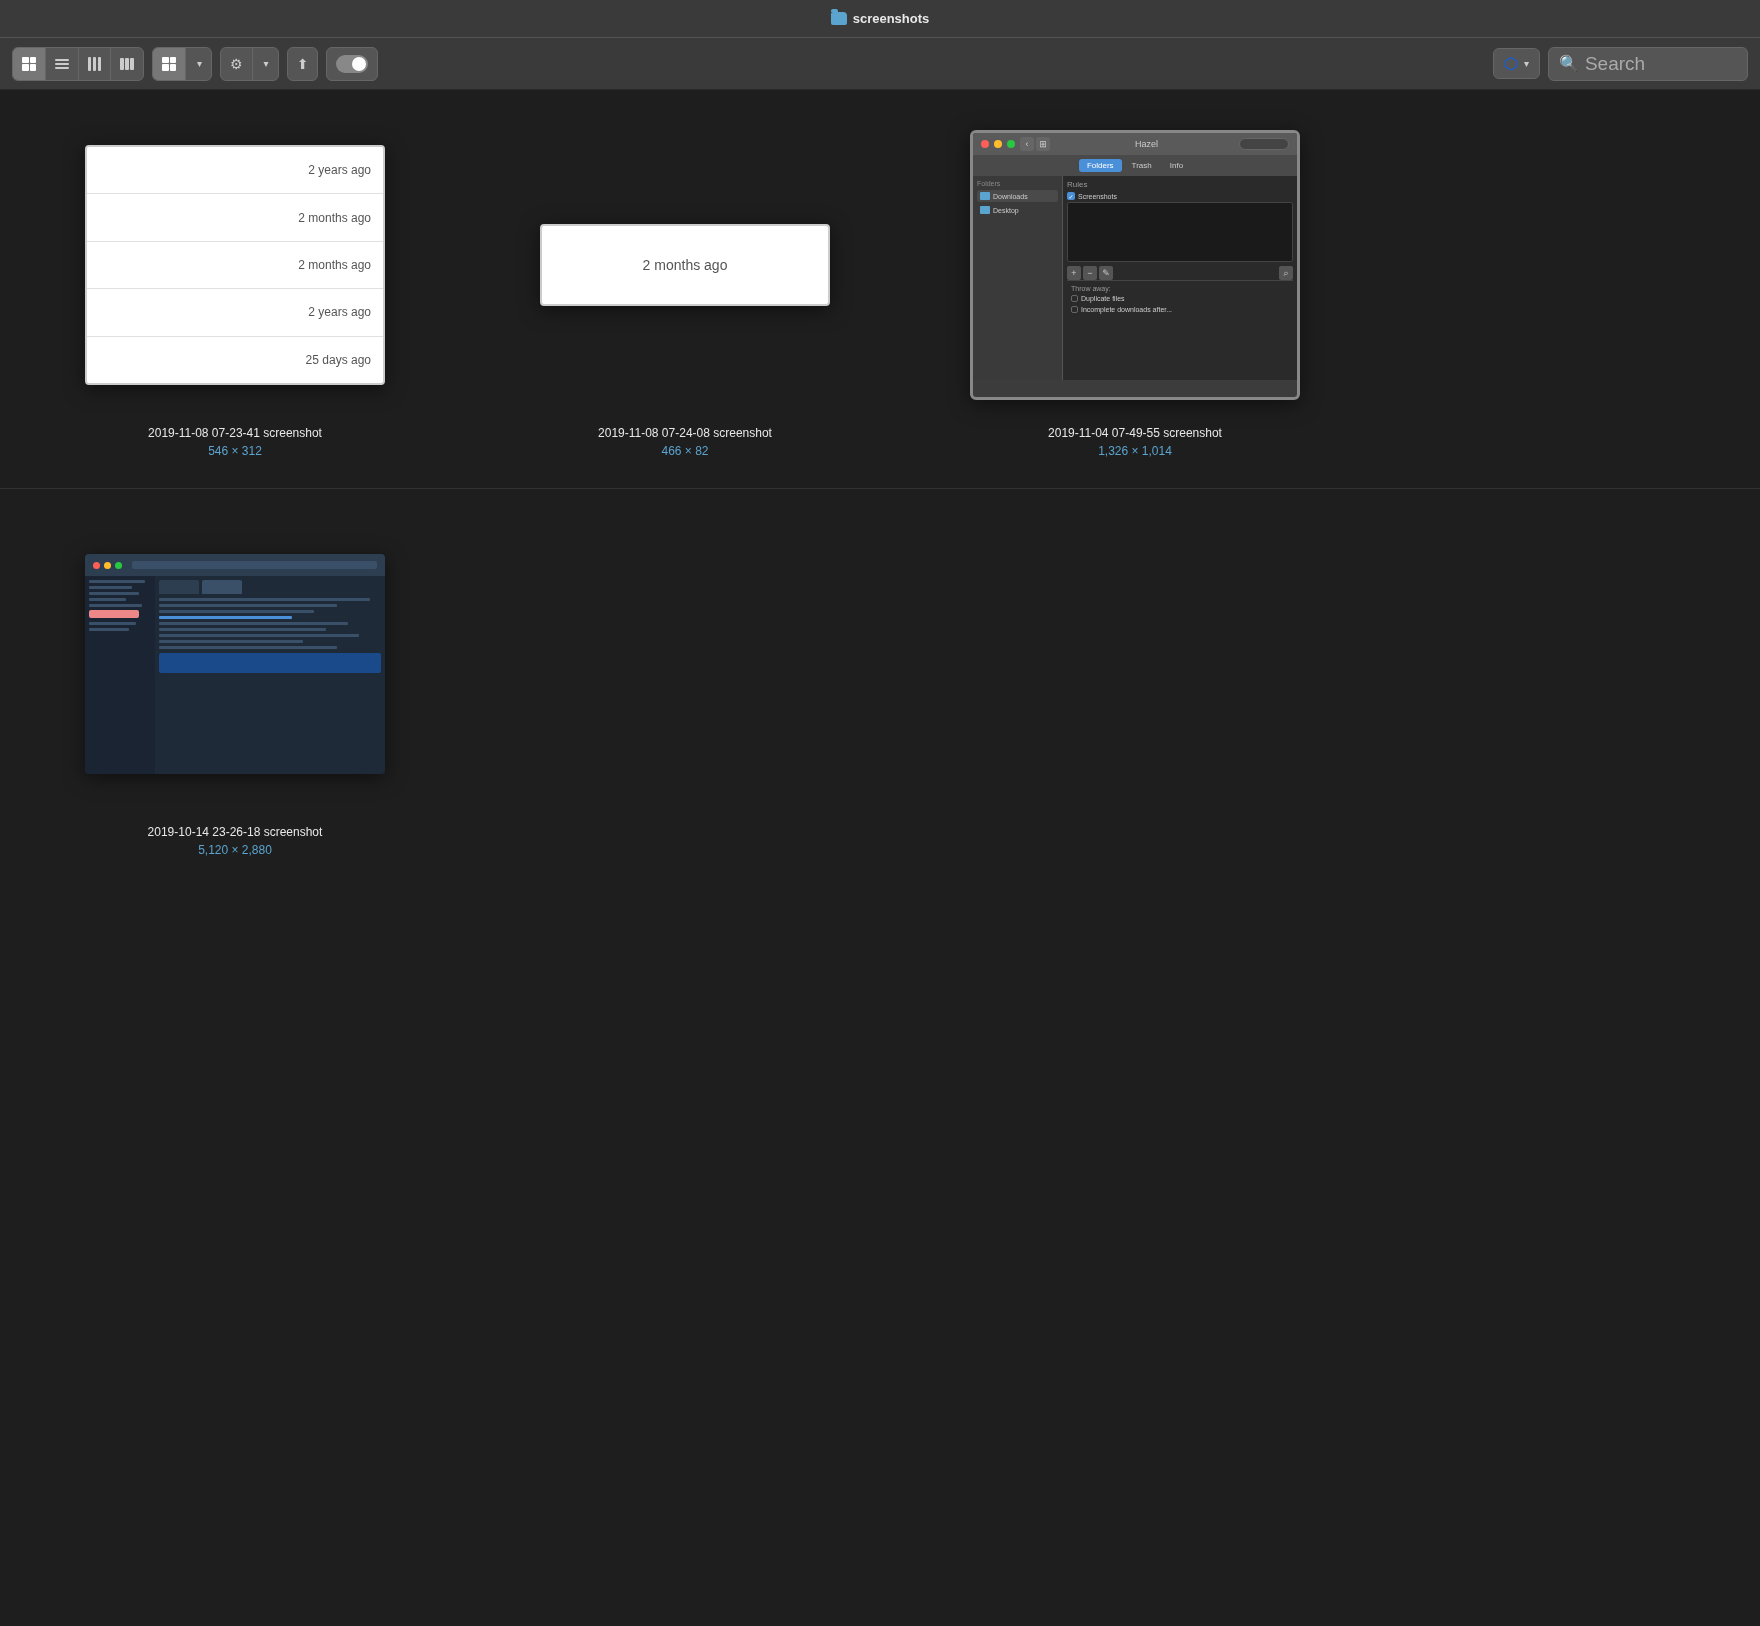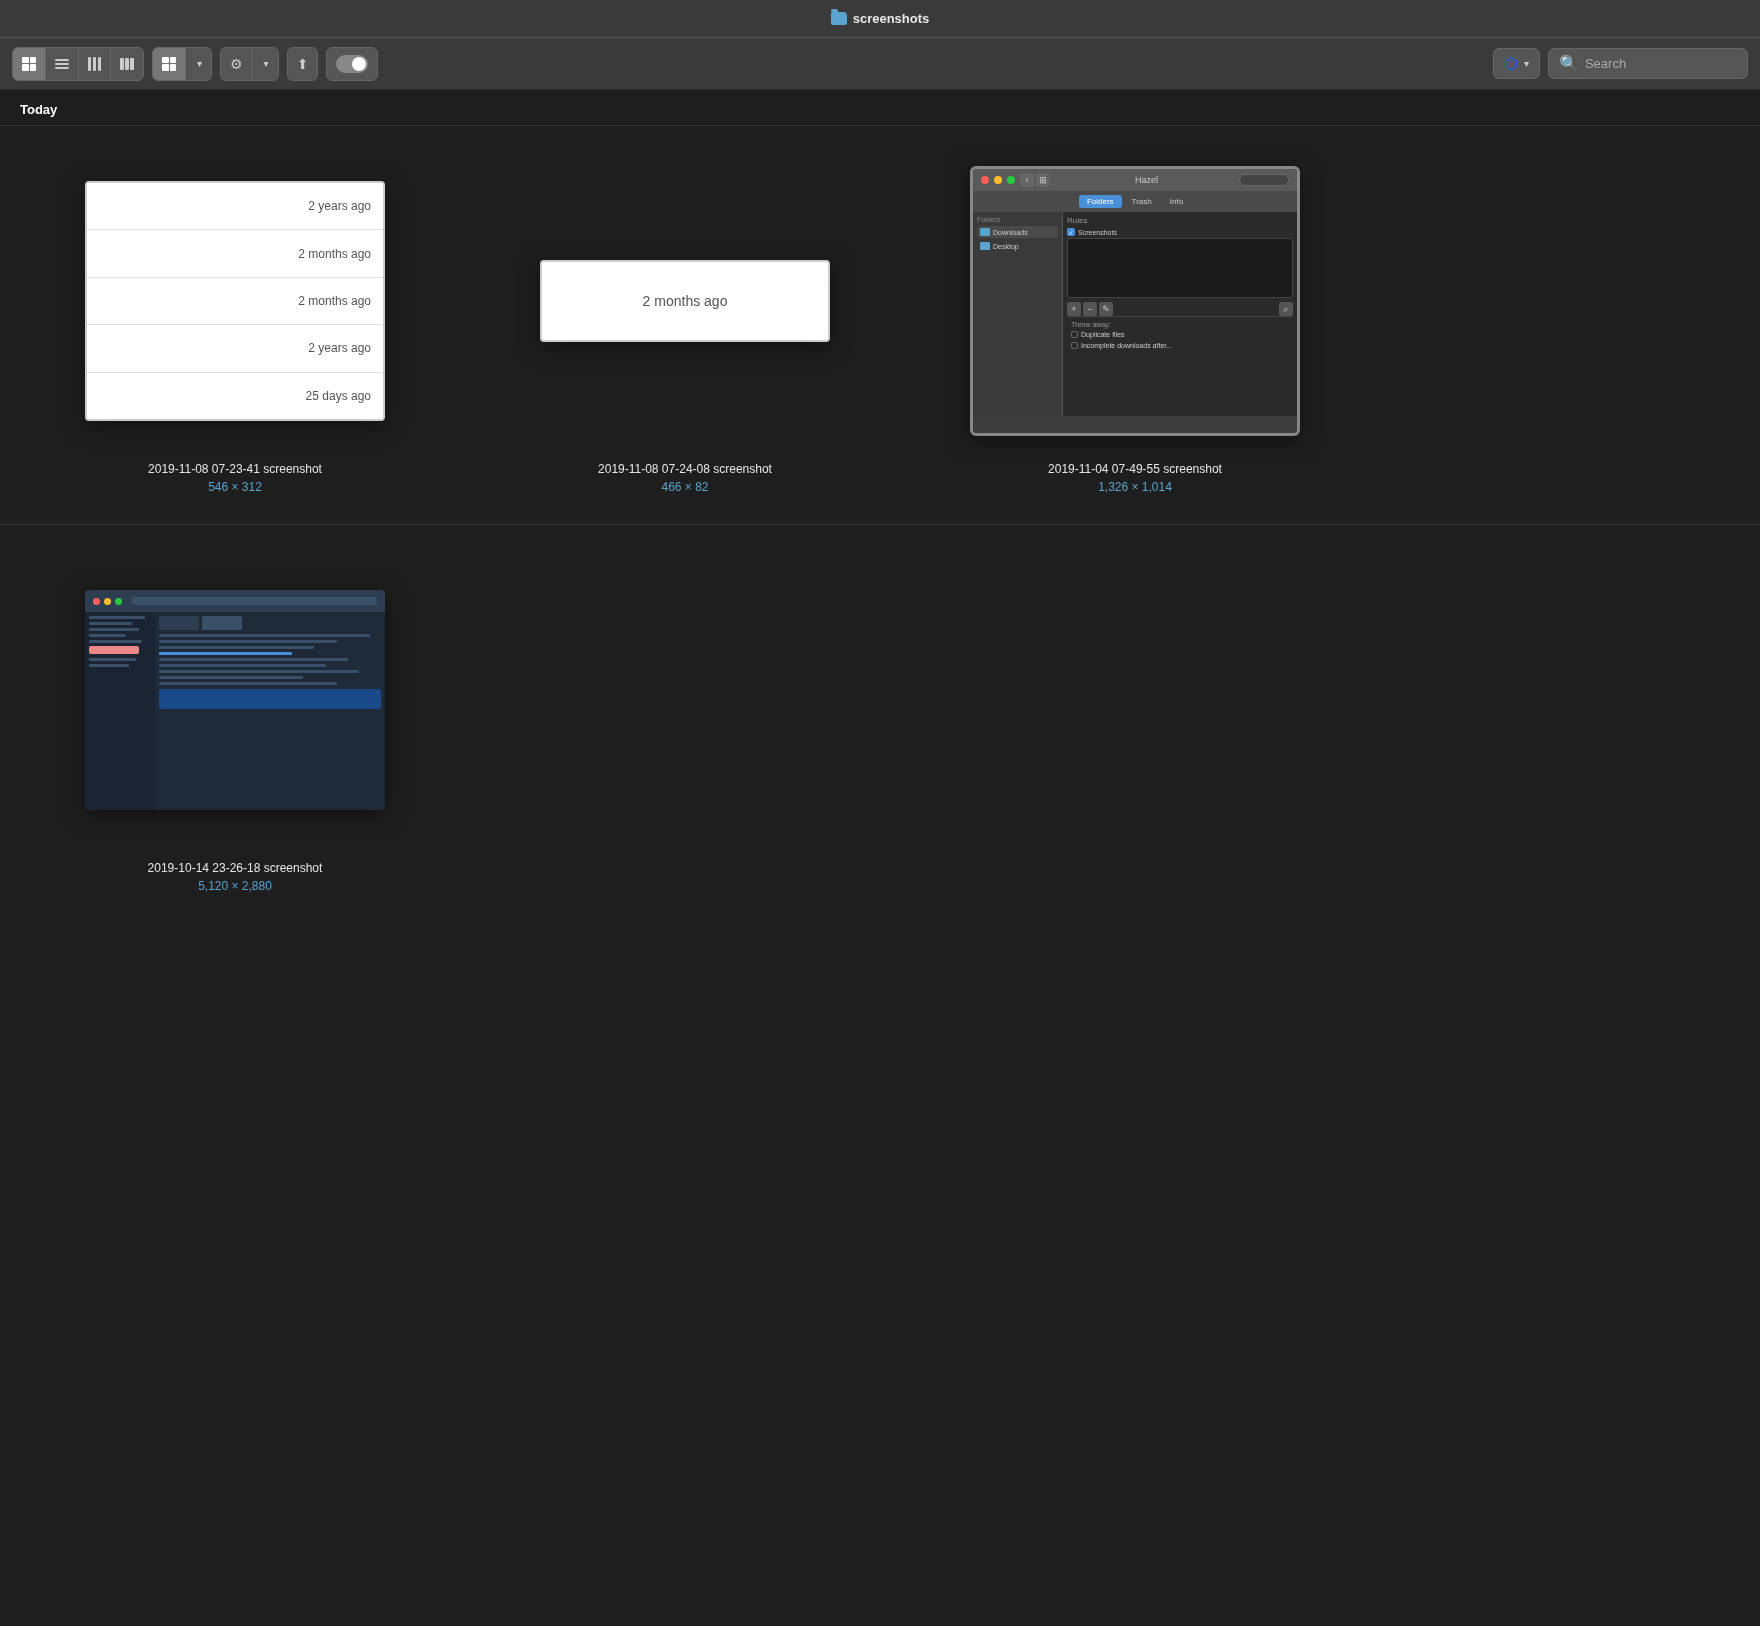--- a/index.html
+++ b/index.html
@@ -122,21 +122,21 @@
       border-radius: 6px;
       padding: 5px 10px;
       gap: 6px;
       width: 200px;
     }
     .search-box input {
       background: transparent;
       border: none;
       outline: none;
       color: #aaa;
-      font-size: 13px;
+      font-size: 19px;
       width: 100%;
     }
     .search-box input::placeholder { color: #aaa; }
 
     
     .content {
       padding: 0;
       background: #1e1e1e;
     }
 
@@ -642,23 +642,20 @@
     </button>
     <div class="search-box">
       <span>🔍</span>
       <input type="text" placeholder="Search" style="">
     </div>
   </div>
 </div>
 
 <div class="content">
 
-  <div class="section-header">
-    <span>Today</span>
-  </div>
 
   <div class="gallery-section">
     <div class="gallery-grid">
 
       <div class="gallery-item">
         <div class="thumbnail-wrapper">
           <div class="thumbnail thumb-1">
             <div class="thumb-1-content">
               <div class="thumb-1-row">
                 <span>2 years ago</span>

